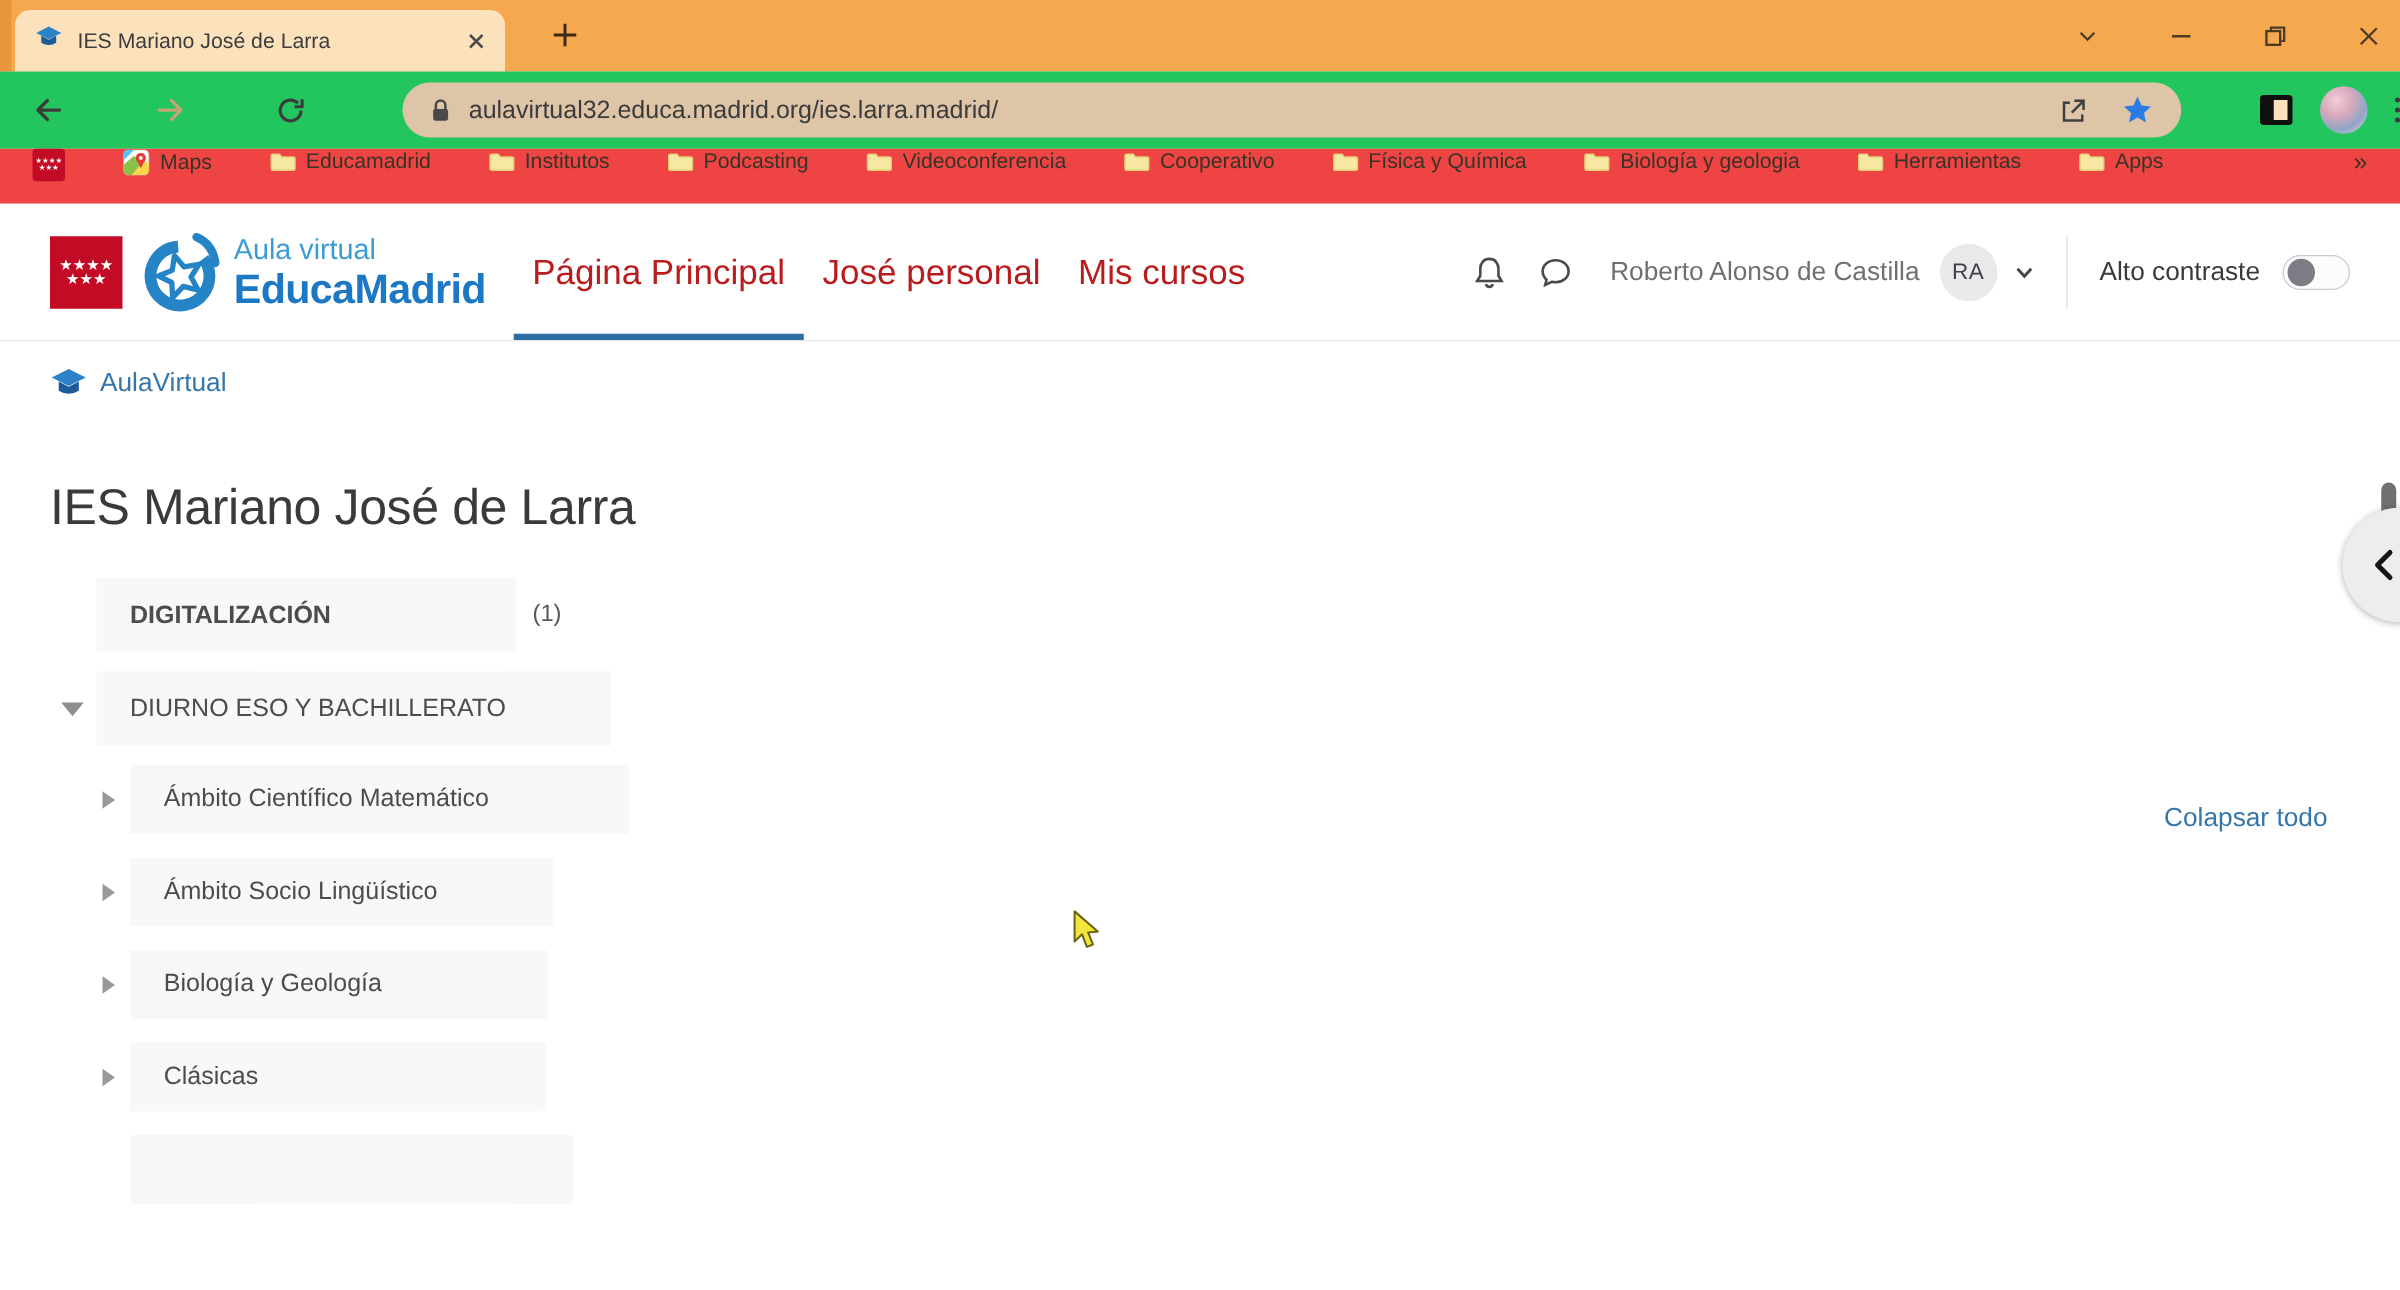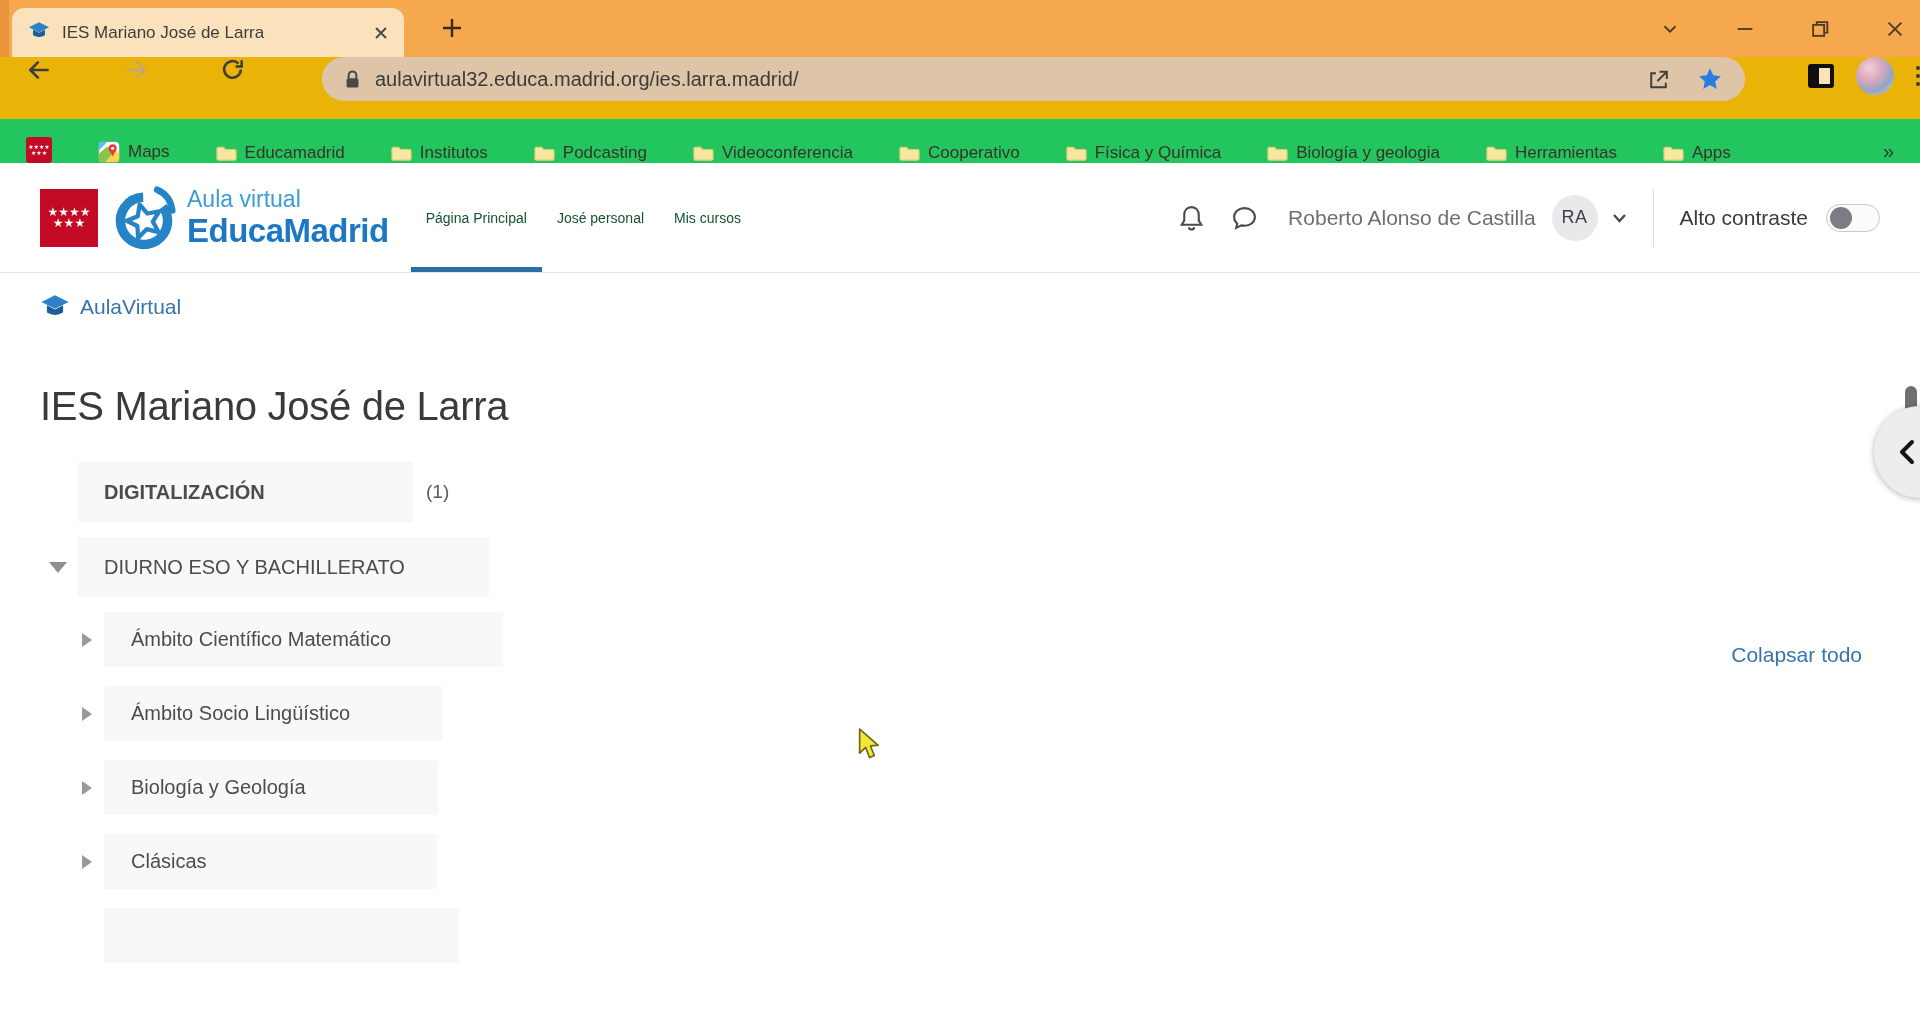--- a/index.html
+++ b/index.html
@@ -11,55 +11,55 @@
   .titlebar-edge { position:absolute; left:0; top:0; width:9px; height:57px; background:#E8953C; }
   .tab { position:absolute; left:12px; top:8px; width:392px; height:49px; background:#FCE2BC;
          border-radius:12px 12px 0 0; display:flex; align-items:center; padding:0 16px; }
   .tab-title { flex:1; font-size:17px; color:#3D3D3D; margin-left:12px; white-space:nowrap;
                overflow:hidden; }
   .newtab { position:absolute; left:441px; top:17px; }
   .win-controls { position:absolute; right:14px; top:0; height:57px; display:flex;
                   align-items:center; gap:53px; }
   .win-controls > div { width:22px; height:22px; display:flex; align-items:center; justify-content:center; }
 
-  .toolbar { height:62px; background:#eab308; display:flex; align-items:flex-start; padding-left:26px;gap:39px; }
+  .toolbar { height:62px; background:#22c55e; display:flex; align-items:center; padding-left:26px;gap:39px; }
   .nav-btn { margin-right:32px; display:flex; align-items:center; }
   .urlbar { margin-left:6px; width:1537px; height:44px; background:#DEC5A7; border-radius:22px;
             display:flex; align-items:center; padding:0 22px; }
   .url-text { margin-left:14px; font-size:20px; color:#3B3B3B; flex:1; white-space:nowrap; }
   .urlbar-icons { display:flex; align-items:center; gap:26px; }
   .after-url { display:flex; align-items:center; margin-left:24px; gap:22px; }
   .avatar-photo { width:38px; height:38px; border-radius:50%;
       background:radial-gradient(circle at 35% 30%, #f3cfd9 0%, #d7a8bc 35%, #8fa6c6 65%, #e9d3e2 100%); }
   .dots { display:flex; flex-direction:column; gap:4px; }
   .dots i { width:4px; height:4px; border-radius:50%; background:#3A3A3A; }
   .sidepanel { position:relative; width:26px; height:24px; border:4px solid #101010; border-radius:3px; background:#FCE2BC; }
   .sidepanel i { position:absolute; left:0; top:0; bottom:0; width:7px; background:#101010; }
 
-  .bookmarksbar { height:44px; background:#22c55e; display:flex; align-items:flex-end; padding:0 26px; }
+  .bookmarksbar { height:44px; background:#ef4444; display:flex; align-items:flex-start; padding:0 26px; }
   .bm-item { display:flex; align-items:center; margin-right:46px; cursor:pointer; }
   .bm-label { font-size:17px; color:#3A3325; margin-left:8px; white-space:nowrap; }
   .flag-bm { width:26px; height:26px; background:#C30B25; border-radius:3px; margin-right:46px;
              display:flex; flex-direction:column; align-items:center; justify-content:center; }
   .flag-bm b { color:#fff; font-size:6px; line-height:6px; font-weight:normal; letter-spacing:0; }
   .bm-overflow { margin-left:auto; font-size:20px; color:#3A3325; cursor:pointer; }
 
   
   .site-header { height:110px; background:#fff; border-bottom:1px solid #E4E4E4;
                  display:flex; align-items:center; padding:0 40px; position:relative; }
   .logo { display:flex; align-items:center; }
   .flag-square { width:58px; height:58px; background:#C30B25; display:flex; flex-direction:column;
                  align-items:center; justify-content:center; }
   .flag-square b { color:#fff; font-size:12px; line-height:11px; font-weight:normal; }
   .emblem { margin-left:13px; }
   .logo-text { margin-left:10px; line-height:1; }
   .logo-line1 { font-size:23px; color:#3C9CD6; margin-bottom:3px; }
   .logo-line2 { font-size:33px; font-weight:bold; color:#1C77C4; letter-spacing:-0.5px; }
   .main-nav { display:flex; height:100%; margin-left:22px; }
-  .nav-item { padding:0 15px; display:flex; align-items:center; font-size:14px; color:#14532d;
+  .nav-item { padding:0 15px; display:flex; align-items:center; font-size:28px; color:#b91c1c;
               position:relative; cursor:pointer; white-space:nowrap; }
   .nav-item.active::after { content:""; position:absolute; left:0; right:0; bottom:0; height:5px;
                             background:#2C6DA4; }
   .header-right { margin-left:auto; display:flex; align-items:center; }
   .hdr-icon { display:flex; align-items:center; cursor:pointer; }
   .user-name { font-size:21px; color:#6F6F6F; margin-left:30px; white-space:nowrap; }
   .user-avatar { width:46px; height:46px; border-radius:50%; background:#E9E9EC; color:#3F3F46;
                  font-size:18px; display:flex; align-items:center; justify-content:center;
                  margin-left:16px; letter-spacing:0.5px; }
   .user-chevron { margin-left:14px; display:flex; }

